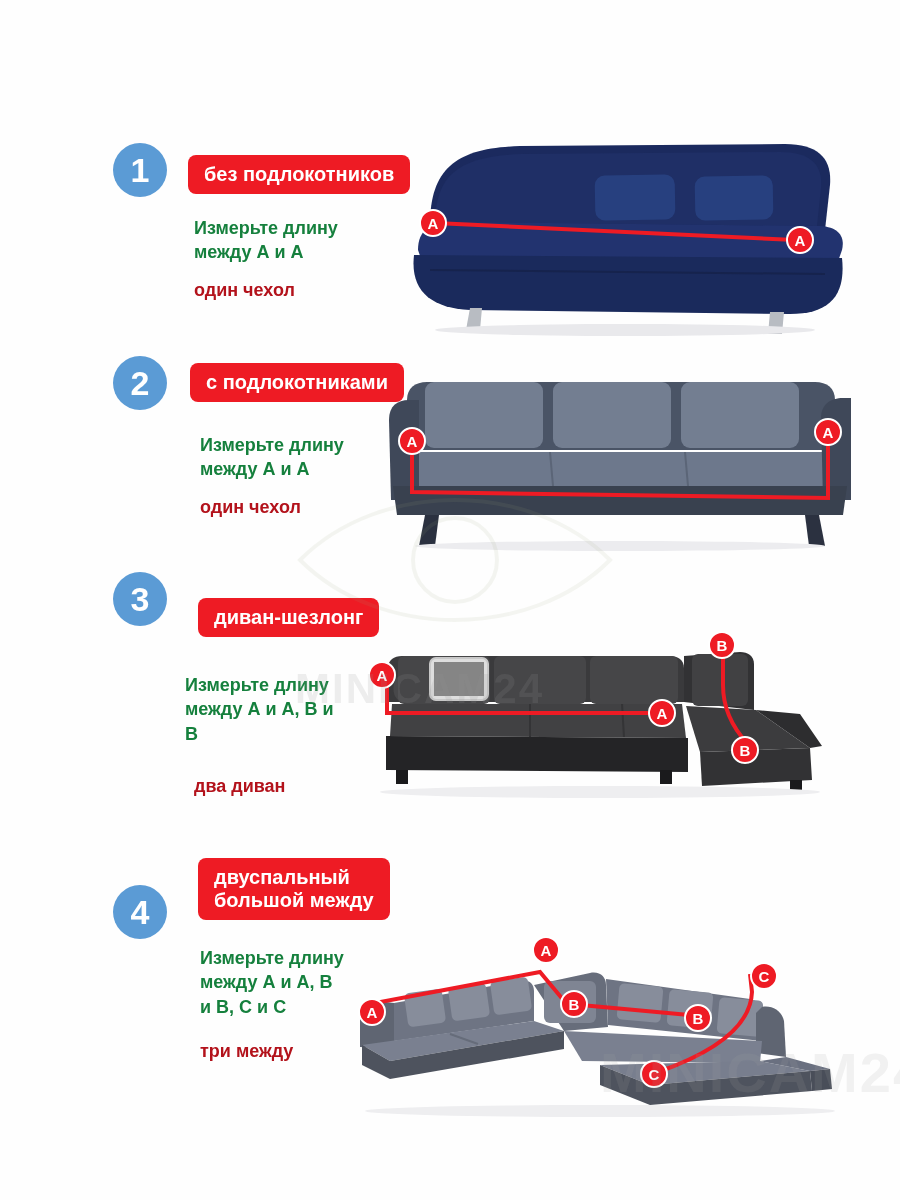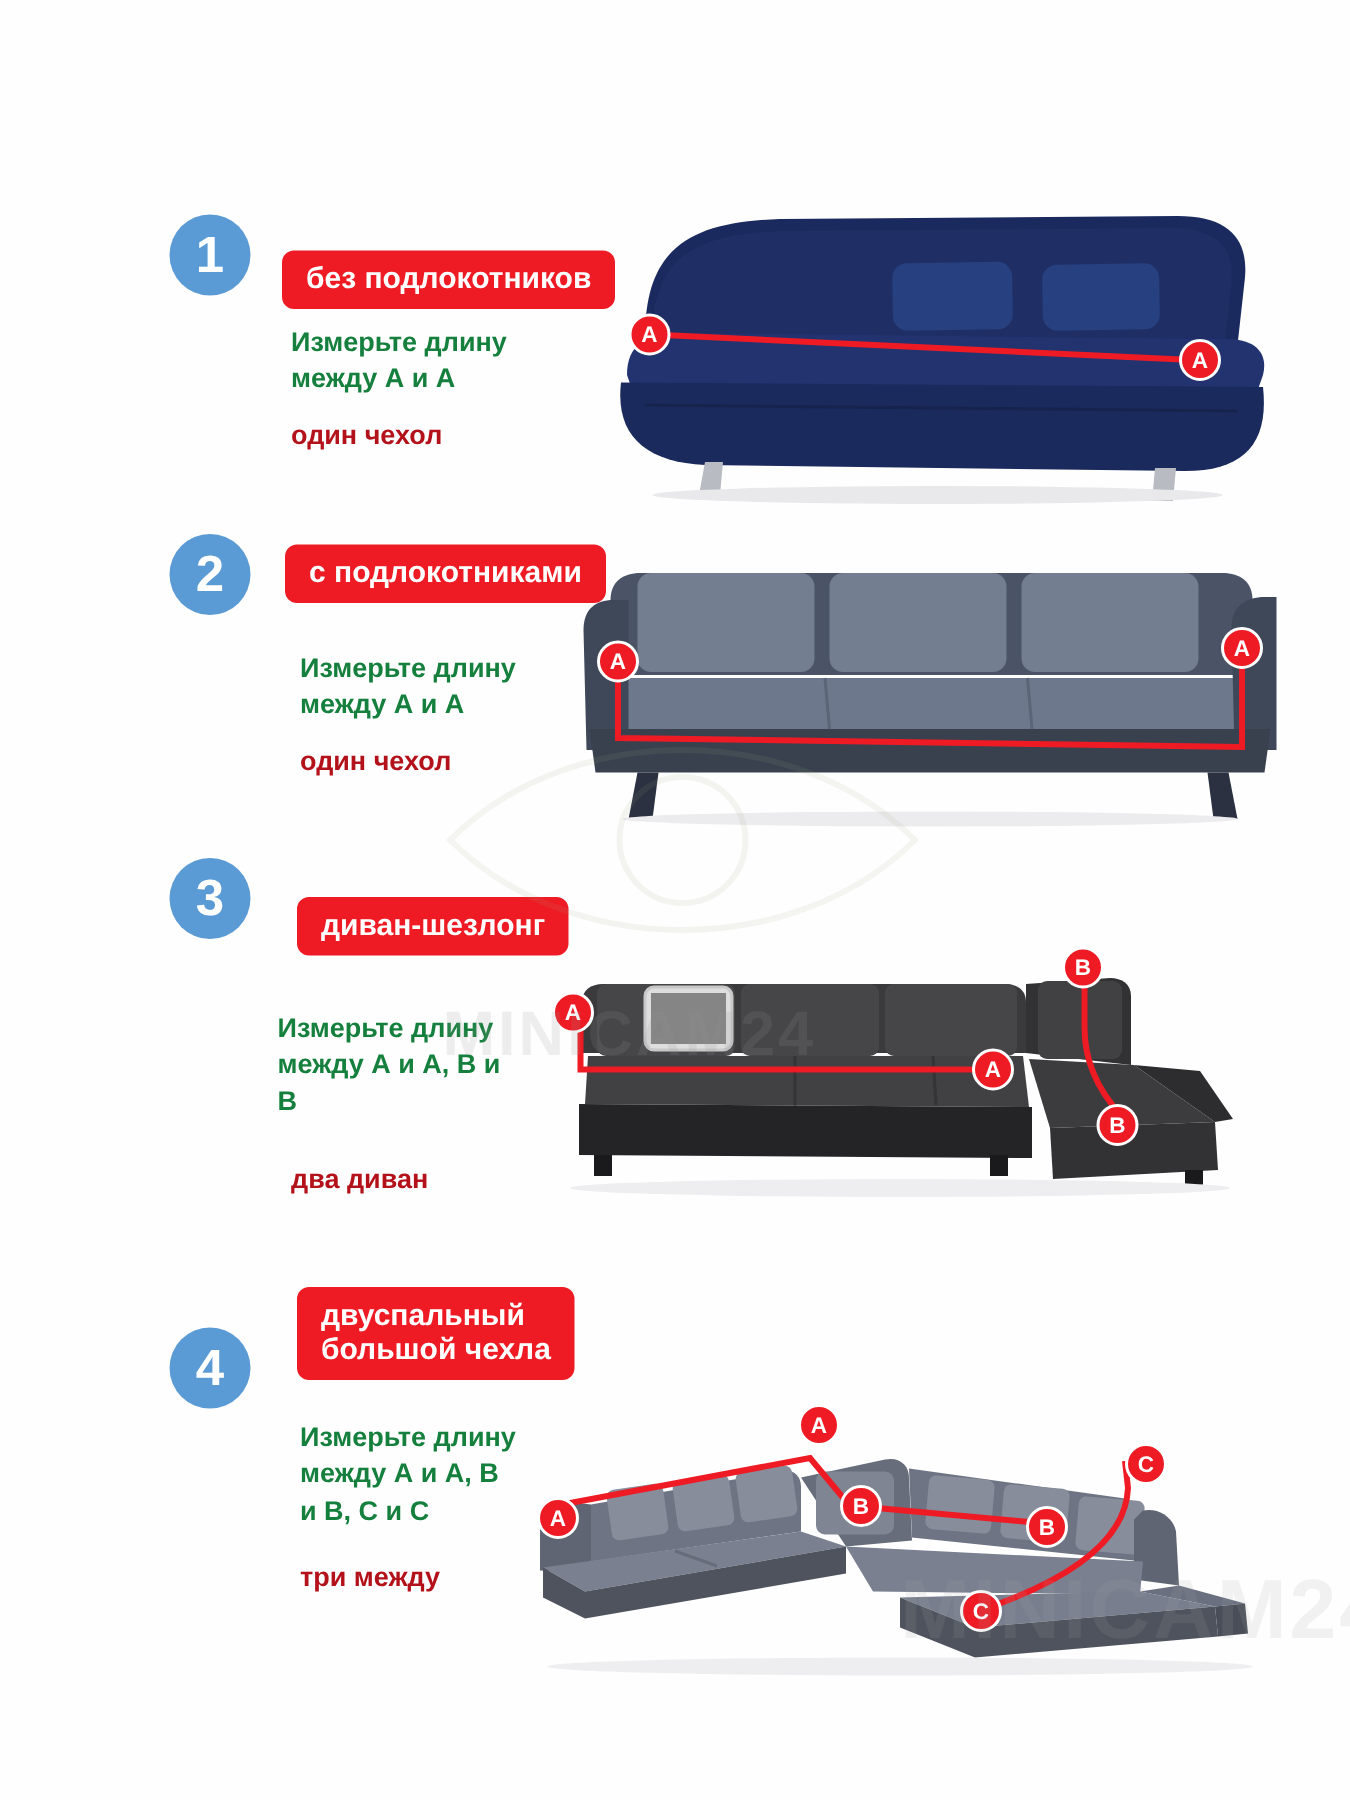--- a/index.html
+++ b/index.html
@@ -133,21 +133,21 @@
       </g>
     </svg>
     <div class="wm-text" style="left:295px; top:665px; font-size:42px;">MINICAM24</div>
     <div class="wm-text" style="left:600px; top:1040px; font-size:56px; color:rgba(160,160,160,0.14);">MINICAM24</div>
   </div>
 
   <div class="block" style="top:0;">
 
     <div class="num-circle" style="left:113px; top:143px;">1</div>
 
-    <div class="red-label" style="left:188px; top:167px;">без подлокотников</div>
+    <div class="red-label" style="left:188px; top:155px;">без подлокотников</div>
 
     <div class="instr" style="left:194px; top:216px;">Измерьте длину
 между А и А</div>
 
     <div class="count" style="left:194px; top:280px;">один чехол</div>
 
     <div class="sofa" style="left:400px; top:130px;">
       <svg width="450" height="210" viewBox="0 0 450 210">
 
         <path d="M30 95 C 30 35, 60 18, 120 16 L 385 14 C 420 14, 432 30, 430 55 L 425 100 Z" fill="#1b2a5e"></path>
@@ -273,21 +273,21 @@
     <div class="marker" style="left:648px; top:699px;">A</div>
     <div class="marker" style="left:708px; top:631px;">B</div>
     <div class="marker" style="left:731px; top:736px;">B</div>
   </div>
 
   <div class="block" style="top:0;">
 
     <div class="num-circle" style="left:113px; top:885px;">4</div>
 
     <div class="red-label" style="left:198px; top:858px;">двуспальный
-большой чехла</div>
+большой между</div>
 
     <div class="instr" style="left:200px; top:946px;">Измерьте длину
 между А и А, В
 и В, С и С</div>
 
     <div class="count" style="left:200px; top:1041px;">три между</div>
 
     <div class="sofa" style="left:350px; top:945px;">
       <svg width="520" height="180" viewBox="0 0 520 180">
 

